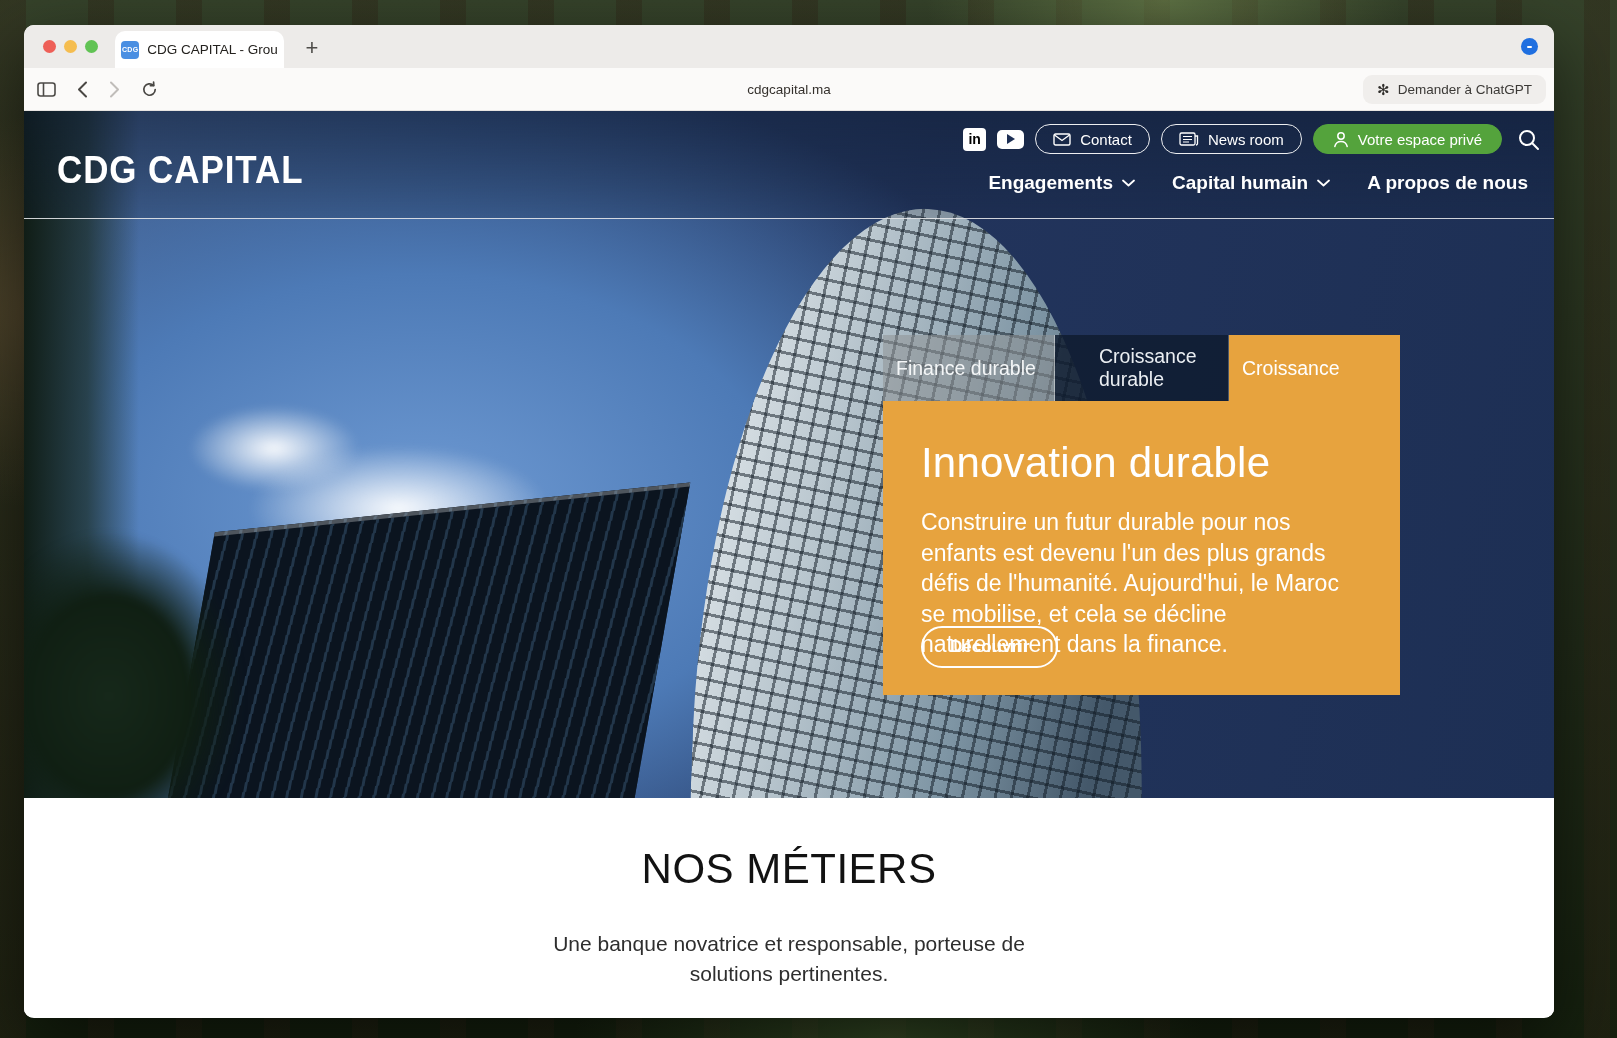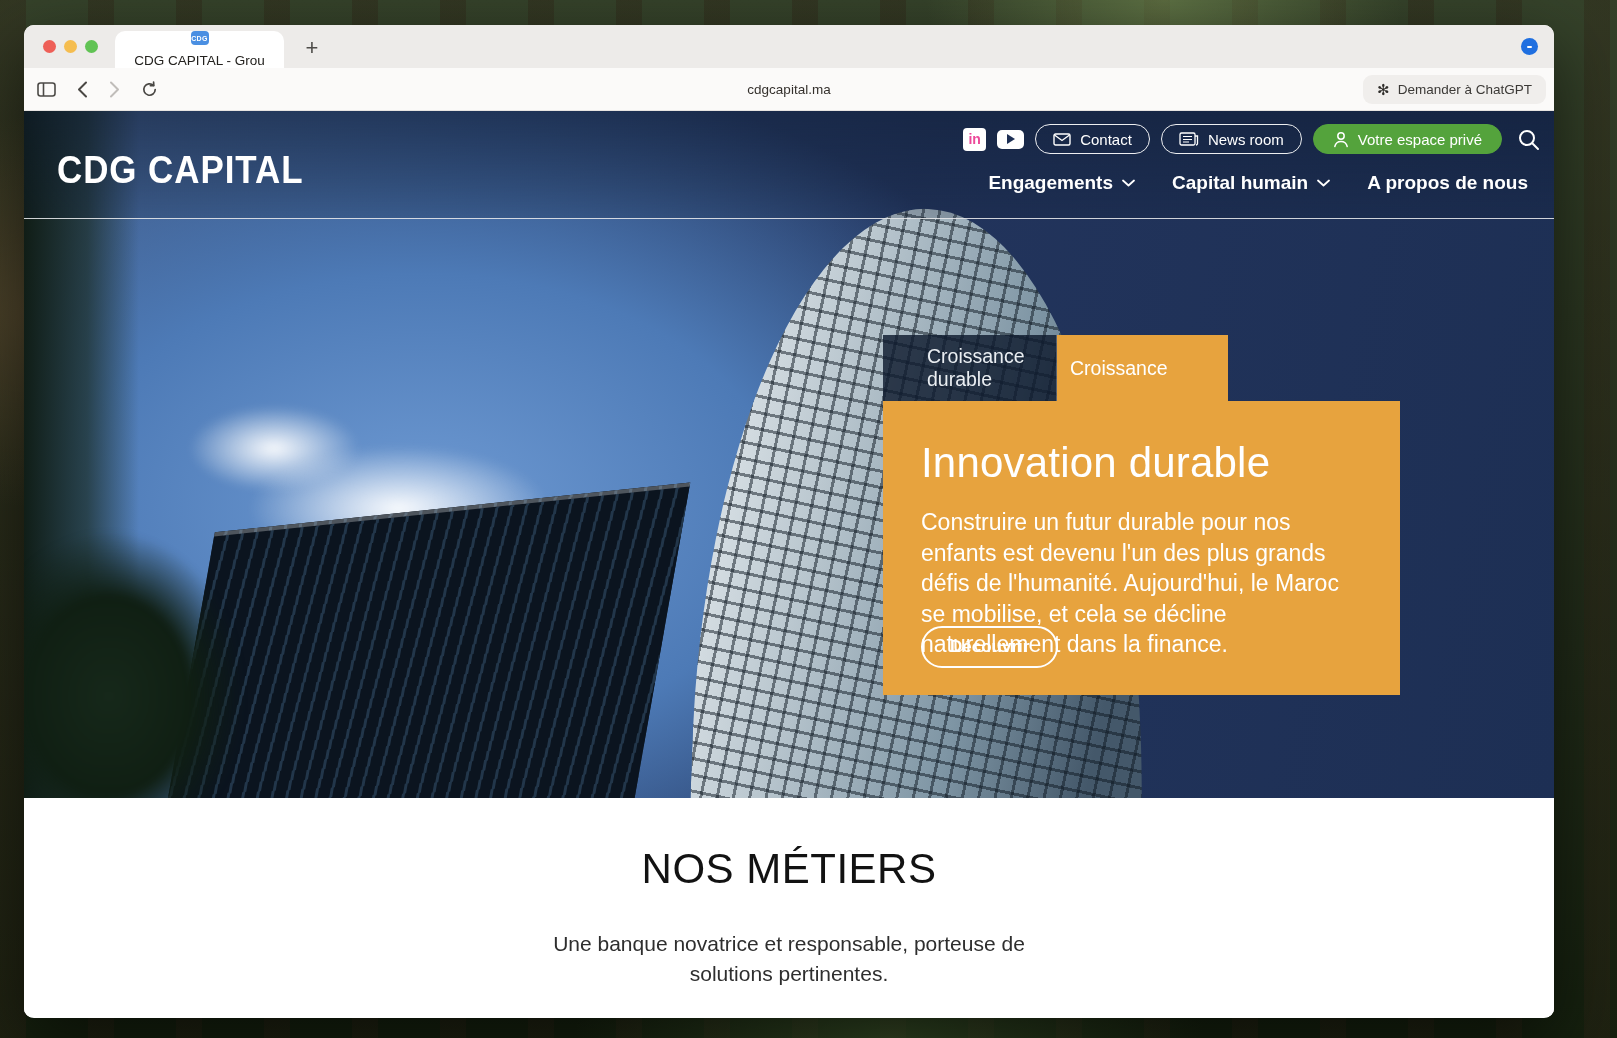--- a/index.html
+++ b/index.html
@@ -24,21 +24,21 @@
   }
 
   
   .tabbar { position:relative; height:43px; background:#edebe9; }
   .lights { position:absolute; left:19px; top:15px; display:flex; gap:8px; }
   .light { width:13px; height:13px; border-radius:50%; }
   .light.red{ background:#ee5f57; } .light.yellow{ background:#f5bd4f; } .light.green{ background:#61c354; }
   .tab {
     position:absolute; left:91px; top:6px; width:169px; height:37px;
     background:#fff; border-radius:10px 10px 0 0;
-    display:flex; align-items:center; justify-content:center; gap:8px;flex-direction:column;
+    display:flex; align-items:center; justify-content:center; gap:8px;
   }
   .favicon {
     width:18px; height:18px; border-radius:4px; background:#4a8fe2; color:#fff;
     font-size:7px; font-weight:700; display:flex; align-items:center; justify-content:center; letter-spacing:.3px;
   }
   .tabtitle { font-size:13.5px; color:#24221f; white-space:nowrap; }
   .newtab { position:absolute; left:272px; top:8px; width:32px; height:30px; display:flex; align-items:center; justify-content:center;
             color:#4e4c49; font-size:22px; font-weight:400; }
   .profile-badge { position:absolute; right:16px; top:13px; width:17px; height:17px; border-radius:50%; background:#1f6fe0; }
   .profile-badge::after{ content:""; position:absolute; left:6px; top:7.5px; width:5px; height:2px; background:#fff; border-radius:1px; }
@@ -85,21 +85,21 @@
     filter:blur(3px); background:radial-gradient(closest-side, #16281a 0%, #101f13 60%, rgba(16,31,19,0) 100%); }
 
   
   .site-header { position:absolute; left:0; top:0; width:100%; height:108px; z-index:10;
     background:linear-gradient(180deg, rgba(13,26,48,.5), rgba(13,26,48,.22));
     border-bottom:1px solid rgba(255,255,255,.8); }
   .logo { position:absolute; left:33px; top:38px; color:#fff; font-size:38px; font-weight:700;
     letter-spacing:1px; transform:scaleX(.92); transform-origin:left center; white-space:nowrap; }
   .header-row1 { position:absolute; top:13px; right:14px; display:flex; align-items:center; gap:11px; }
   .social { display:flex; align-items:center; justify-content:center; }
-  .li-badge { width:23px; height:23px; border-radius:4px; background:#fff; color:#ec4899;
+  .li-badge { width:23px; height:23px; border-radius:4px; background:#fff; color:#000000;
     font-weight:700; font-size:14px; display:flex; align-items:center; justify-content:center; }
   .yt-badge { width:27px; height:19px; border-radius:5px; background:#fff; display:flex; align-items:center; justify-content:center; }
   .yt-badge .tri { width:0; height:0; border-left:8px solid #1d2f54; border-top:5px solid transparent; border-bottom:5px solid transparent; }
   .hpill { display:flex; align-items:center; gap:9px; height:30px; padding:0 17px;
     border:1px solid rgba(255,255,255,.92); border-radius:16px; color:#fff; font-size:15px; white-space:nowrap; }
   .hpill.green { background:#54a33c; border-color:#54a33c; padding:0 19px; }
   .search-btn { margin-left:4px; display:flex; align-items:center; }
   .nav-row { position:absolute; top:61px; right:26px; display:flex; align-items:center; gap:37px; }
   .nav-item { display:flex; align-items:center; gap:9px; color:#fff; font-size:19px; font-weight:700; white-space:nowrap; }
 
@@ -251,20 +251,21 @@
             </span>
           </div>
           <div class="nav-item">
             <span>A propos de nous</span>
           </div>
         </div>
       </div>
 
       <div class="tabpanel">
         <div class="tabs">
+          <div class="tabbtn t1">Finance durable</div>
           <div class="tabbtn t2">Croissance durable</div>
           <div class="tabbtn t3">Croissance</div>
         </div>
         <div class="panel">
           <h1>Innovation durable</h1>
           <p>Construire un futur durable pour nos enfants est devenu l'un des plus grands défis de l'humanité. Aujourd'hui, le Maroc se mobilise, et cela se décline naturellement dans la finance.</p>
           <button class="cta">Découvrir</button>
         </div>
       </div>
     </div>

